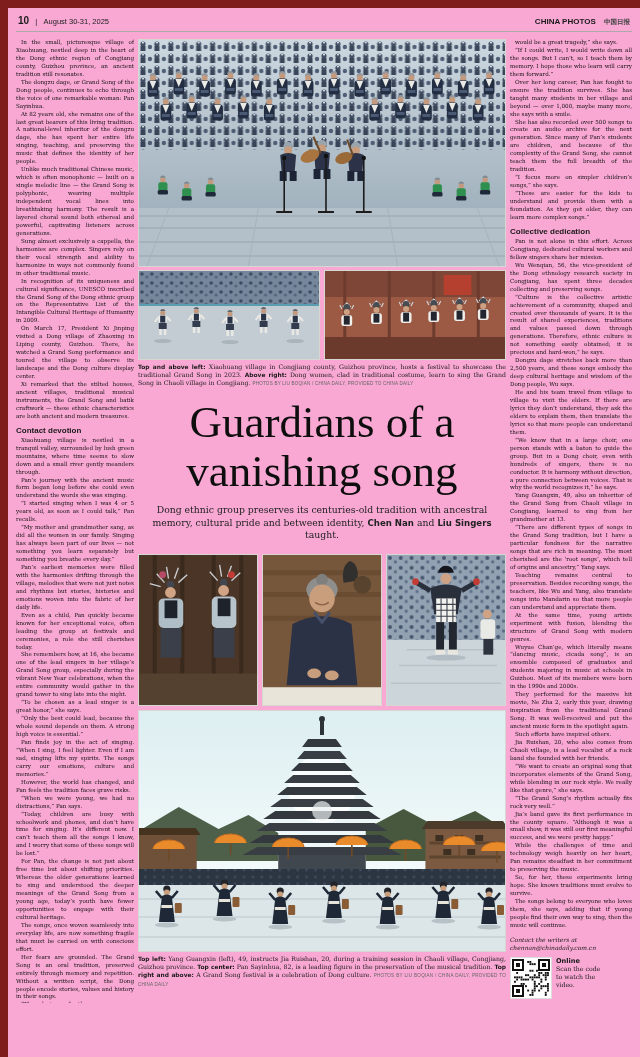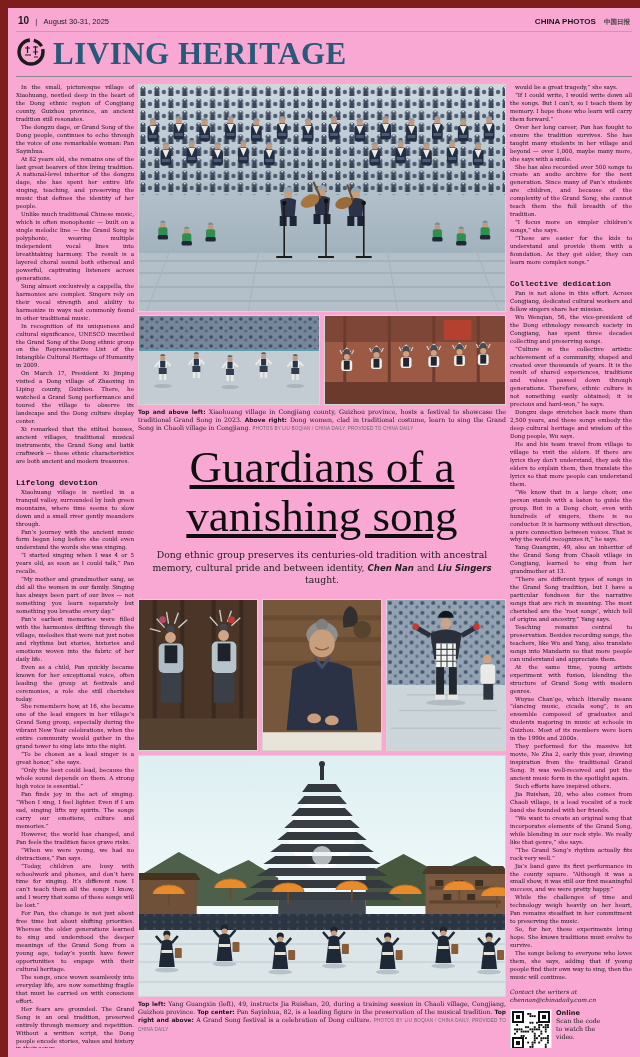--- a/index.html
+++ b/index.html
@@ -16,38 +16,38 @@
   .sectionbar{display:flex;align-items:center;gap:7px;padding:5px 0 5px;border-bottom:1.5px solid #888;}
   .sectiontitle{font-family:"Liberation Serif",serif;font-weight:bold;font-size:31px;line-height:32px;
                 color:#27597a;letter-spacing:.5px;}
   
   .cols{display:flex;gap:4px;padding-top:7px;height:964px;}
   .col-side{width:118px;overflow:hidden;}
   .col-right{width:122px;display:flex;flex-direction:column;overflow:hidden;}
   .col-mid{width:368px;display:flex;flex-direction:column;}
   .bodytext p{margin:0;font-size:5.6px;line-height:7.95px;text-align:justify;text-indent:5px;
               font-family:"DejaVu Serif",serif;color:#111;}
-  .subhead{font-family:Liberation Mono, monospace;font-weight:bold;font-size:8px;margin:12px 0 2px;}
+  .subhead{font-family:Liberation Sans, sans-serif;font-weight:bold;font-size:8px;margin:5px 0 2px;}
   
   .ph{position:relative;overflow:hidden;background:#bcc6cc;border:1px solid #d7d7d2;box-sizing:border-box;}
   .ph svg{display:block;width:100%;height:100%;}
   .ph-top{height:228px;}
   .ph-row{display:flex;gap:4px;margin-top:3px;}
   .ph-2{height:90px;flex:1;}
   .ph-row3{display:flex;gap:4px;margin-top:4px;}
   .ph-3{height:152px;flex:1;}
   .ph-bottom{height:242px;margin-top:4px;}
   .caption{font-family:"DejaVu Serif",serif;font-size:6.2px;line-height:8px;margin-top:3px;text-align:justify;}
   .caption b{font-family:"DejaVu Sans",sans-serif;font-size:5.9px;}
   .credit{font-family:"Liberation Sans",sans-serif;font-size:4.6px;color:#666;letter-spacing:.2px;}
   .headline{font-family:"Liberation Serif",serif;font-weight:normal;font-size:45px;line-height:49px;
-            text-align:center;margin:10px 8px 6px;color:#0e0e0e;text-decoration:underline;}
+            text-align:center;margin:10px 8px 6px;color:#0e0e0e;}
   .standfirst{font-family:"DejaVu Serif",serif;font-size:9.3px;line-height:12.5px;text-align:center;
               margin:2px 6px 8px;color:#222;}
-  .standfirst b{font-family:"DejaVu Sans",sans-serif;font-size:8.6px;font-style:italic;}
+  .standfirst b{font-family:"DejaVu Sans",sans-serif;font-size:8.6px;}
   
   .contact{font-family:"DejaVu Serif",serif;font-style:italic;font-size:6px;line-height:8px;margin-top:6px;}
   .onlinebox{display:flex;gap:4px;margin-top:5px;align-items:flex-start;}
   .qr{width:40px;height:40px;background:#fff;border:1px solid #ddd;flex:none;}
   .onlinetext{font-family:"DejaVu Serif",serif;font-size:6.2px;line-height:8.2px;}
   .onlinetext .ot{font-family:"DejaVu Sans",sans-serif;font-weight:bold;font-size:6.6px;}
 </style>
 </head>
 <body>
 
@@ -59,45 +59,36 @@
         <span class="pn">10</span>
         <span class="dt">|</span>
         <span class="dt">August 30-31, 2025</span>
       </span>
       <span>
         <span>CHINA PHOTOS</span>
         <span class="cn">中国日报</span>
       </span>
     </div>
 
-    <div class="sectionbar">
-      <span>
-        <svg width="30" height="30" viewBox="0 0 30 30">
-          <circle cx="15" cy="15" r="12" fill="none" stroke="#1c1c1c" stroke-width="3.4" stroke-dasharray="55 4 10 3"></circle>
-          <path d="M9 11h5M11.5 9v7M9 18h6M17 10h5M19.5 9v9M17 15h5M18 20h4" stroke="#1c1c1c" stroke-width="1.2" fill="none"></path>
-        </svg>
-      </span>
-      <span class="sectiontitle">LIVING HERITAGE</span>
-    </div>
 
     <div class="cols">
 
       <div class="col-side bodytext">
         <div>
 
         <p>In the small, picturesque village of Xiaohuang, nestled deep in the heart of the Dong ethnic region of Congjiang county, Guizhou province, an ancient tradition still resonates.</p>
             <p>The dongzu dage, or Grand Song of the Dong people, continues to echo through the voice of one remarkable woman: Pan Sayinhua.</p>
             <p>At 82 years old, she remains one of the last great bearers of this living tradition. A national-level inheritor of the dongzu dage, she has spent her entire life singing, teaching, and preserving the music that defines the identity of her people.</p>
             <p>Unlike much traditional Chinese music, which is often monophonic — built on a single melodic line — the Grand Song is polyphonic, weaving multiple independent vocal lines into breathtaking harmony. The result is a layered choral sound both ethereal and powerful, captivating listeners across generations.</p>
             <p>Sung almost exclusively a cappella, the harmonies are complex. Singers rely on their vocal strength and ability to harmonize in ways not commonly found in other traditional music.</p>
             <p>In recognition of its uniqueness and cultural significance, UNESCO inscribed the Grand Song of the Dong ethnic group on the Representative List of the Intangible Cultural Heritage of Humanity in 2009.</p>
             <p>On March 17, President Xi Jinping visited a Dong village of Zhaoxing in Liping county, Guizhou. There, he watched a Grand Song performance and toured the village to observe its landscape and the Dong culture display center.</p>
             <p>Xi remarked that the stilted houses, ancient villages, traditional musical instruments, the Grand Song and batik craftwork — these ethnic characteristics are both ancient and modern treasures.</p>
           </div>
-        <div class="subhead">Lifelong devotion</div>
+        <div class="subhead">Contact devotion</div>
         <div>
 
         <p>Xiaohuang village is nestled in a tranquil valley, surrounded by lush green mountains, where time seems to slow down and a small river gently meanders through.</p>
             <p>Pan’s journey with the ancient music form began long before she could even understand the words she was singing.</p>
             <p>“I started singing when I was 4 or 5 years old, as soon as I could talk,” Pan recalls.</p>
             <p>“My mother and grandmother sang, as did all the women in our family. Singing has always been part of our lives — not something you learn separately but something you breathe every day.”</p>
             <p>Pan’s earliest memories were filled with the harmonies drifting through the village, melodies that were not just notes and rhythms but stories, histories and emotions woven into the fabric of her daily life.</p>
             <p>Even as a child, Pan quickly became known for her exceptional voice, often leading the group at festivals and ceremonies, a role she still cherishes today.</p>
             <p>She remembers how, at 16, she became one of the lead singers in her village’s Grand Song group, especially during the vibrant New Year celebrations, when the entire community would gather in the grand tower to sing late into the night.</p>
             <p>“To be chosen as a lead singer is a great honor,” she says.</p>

